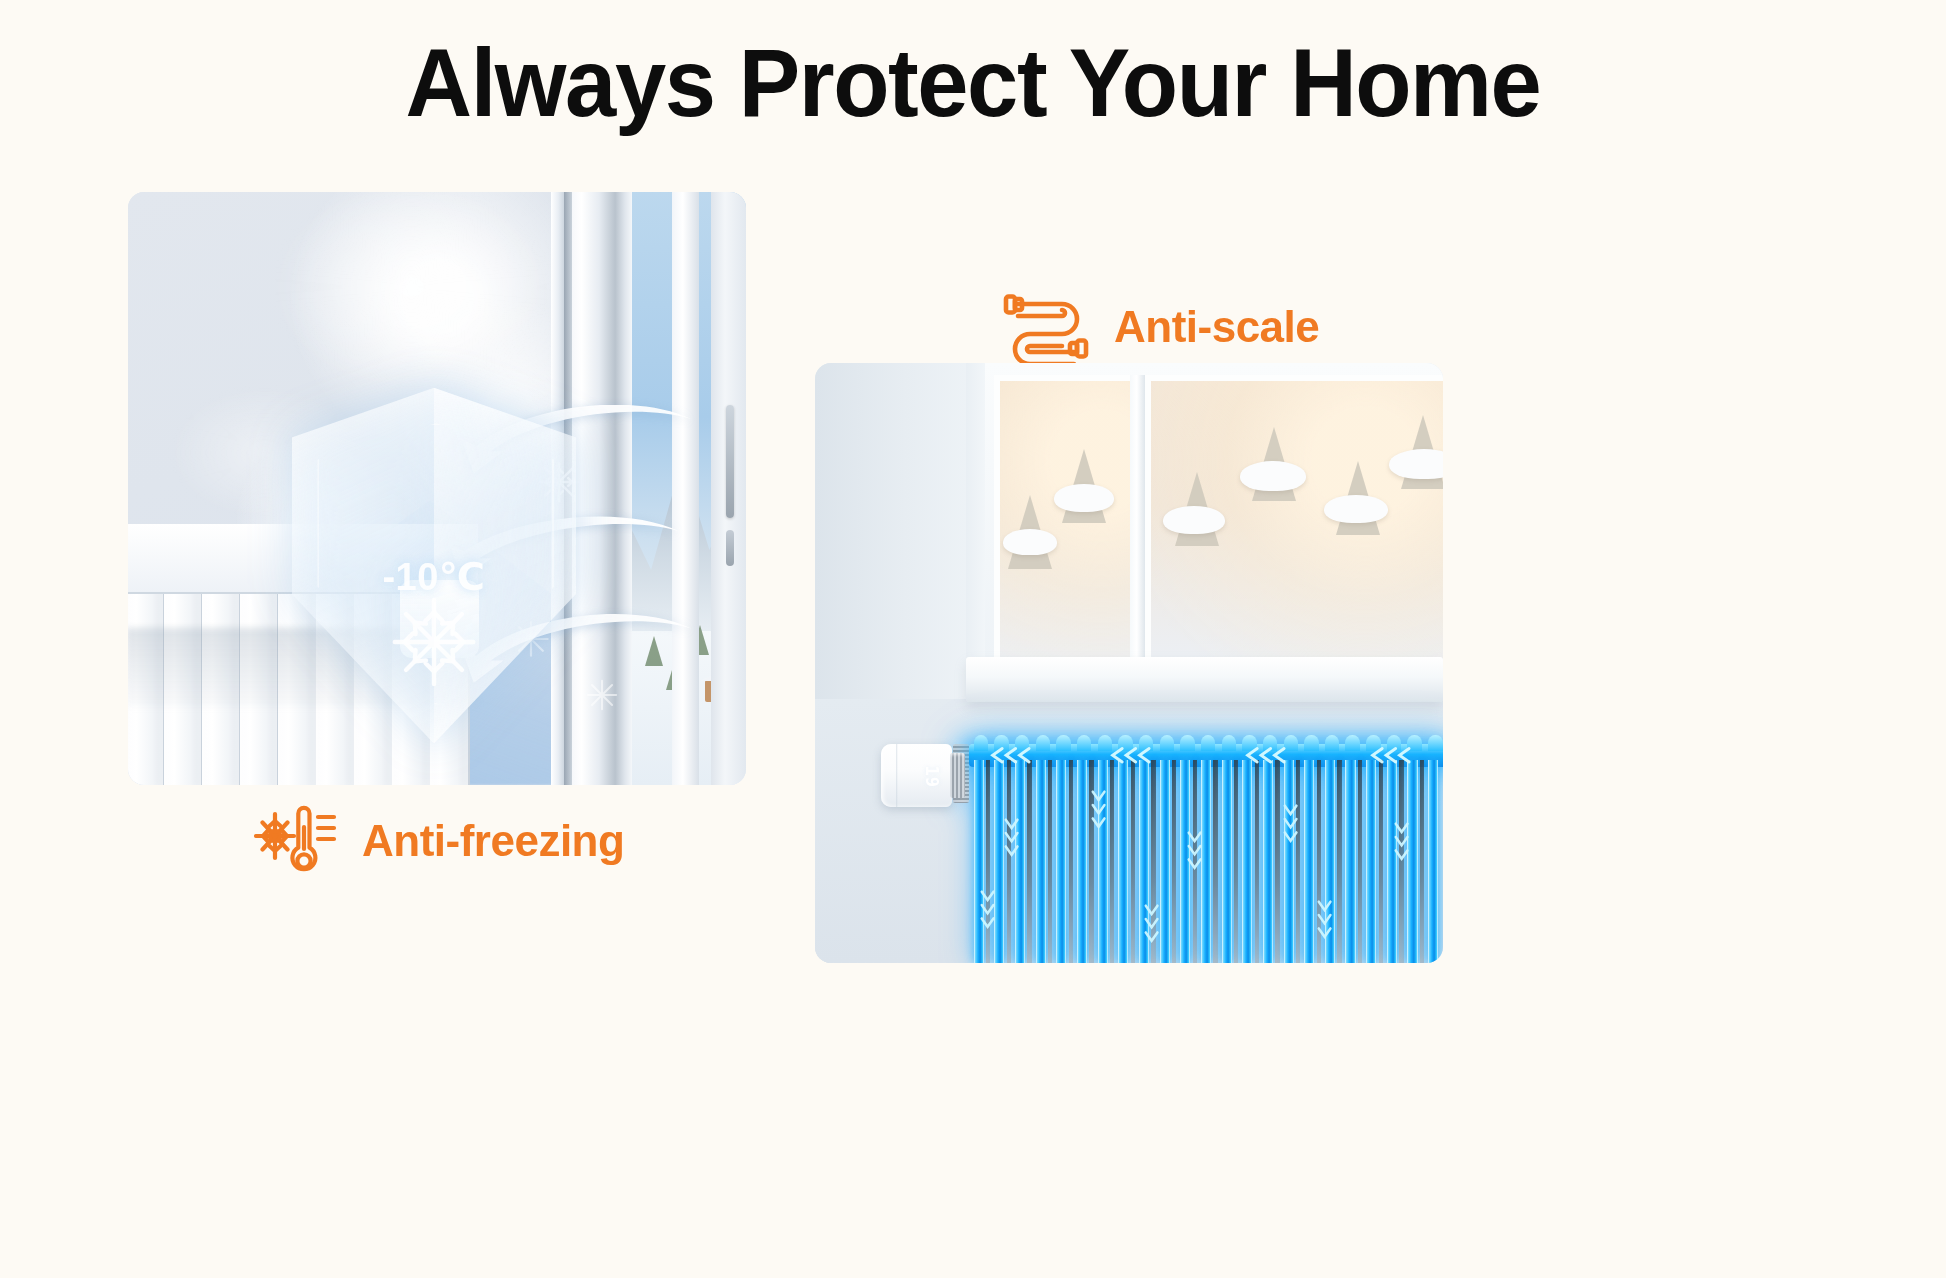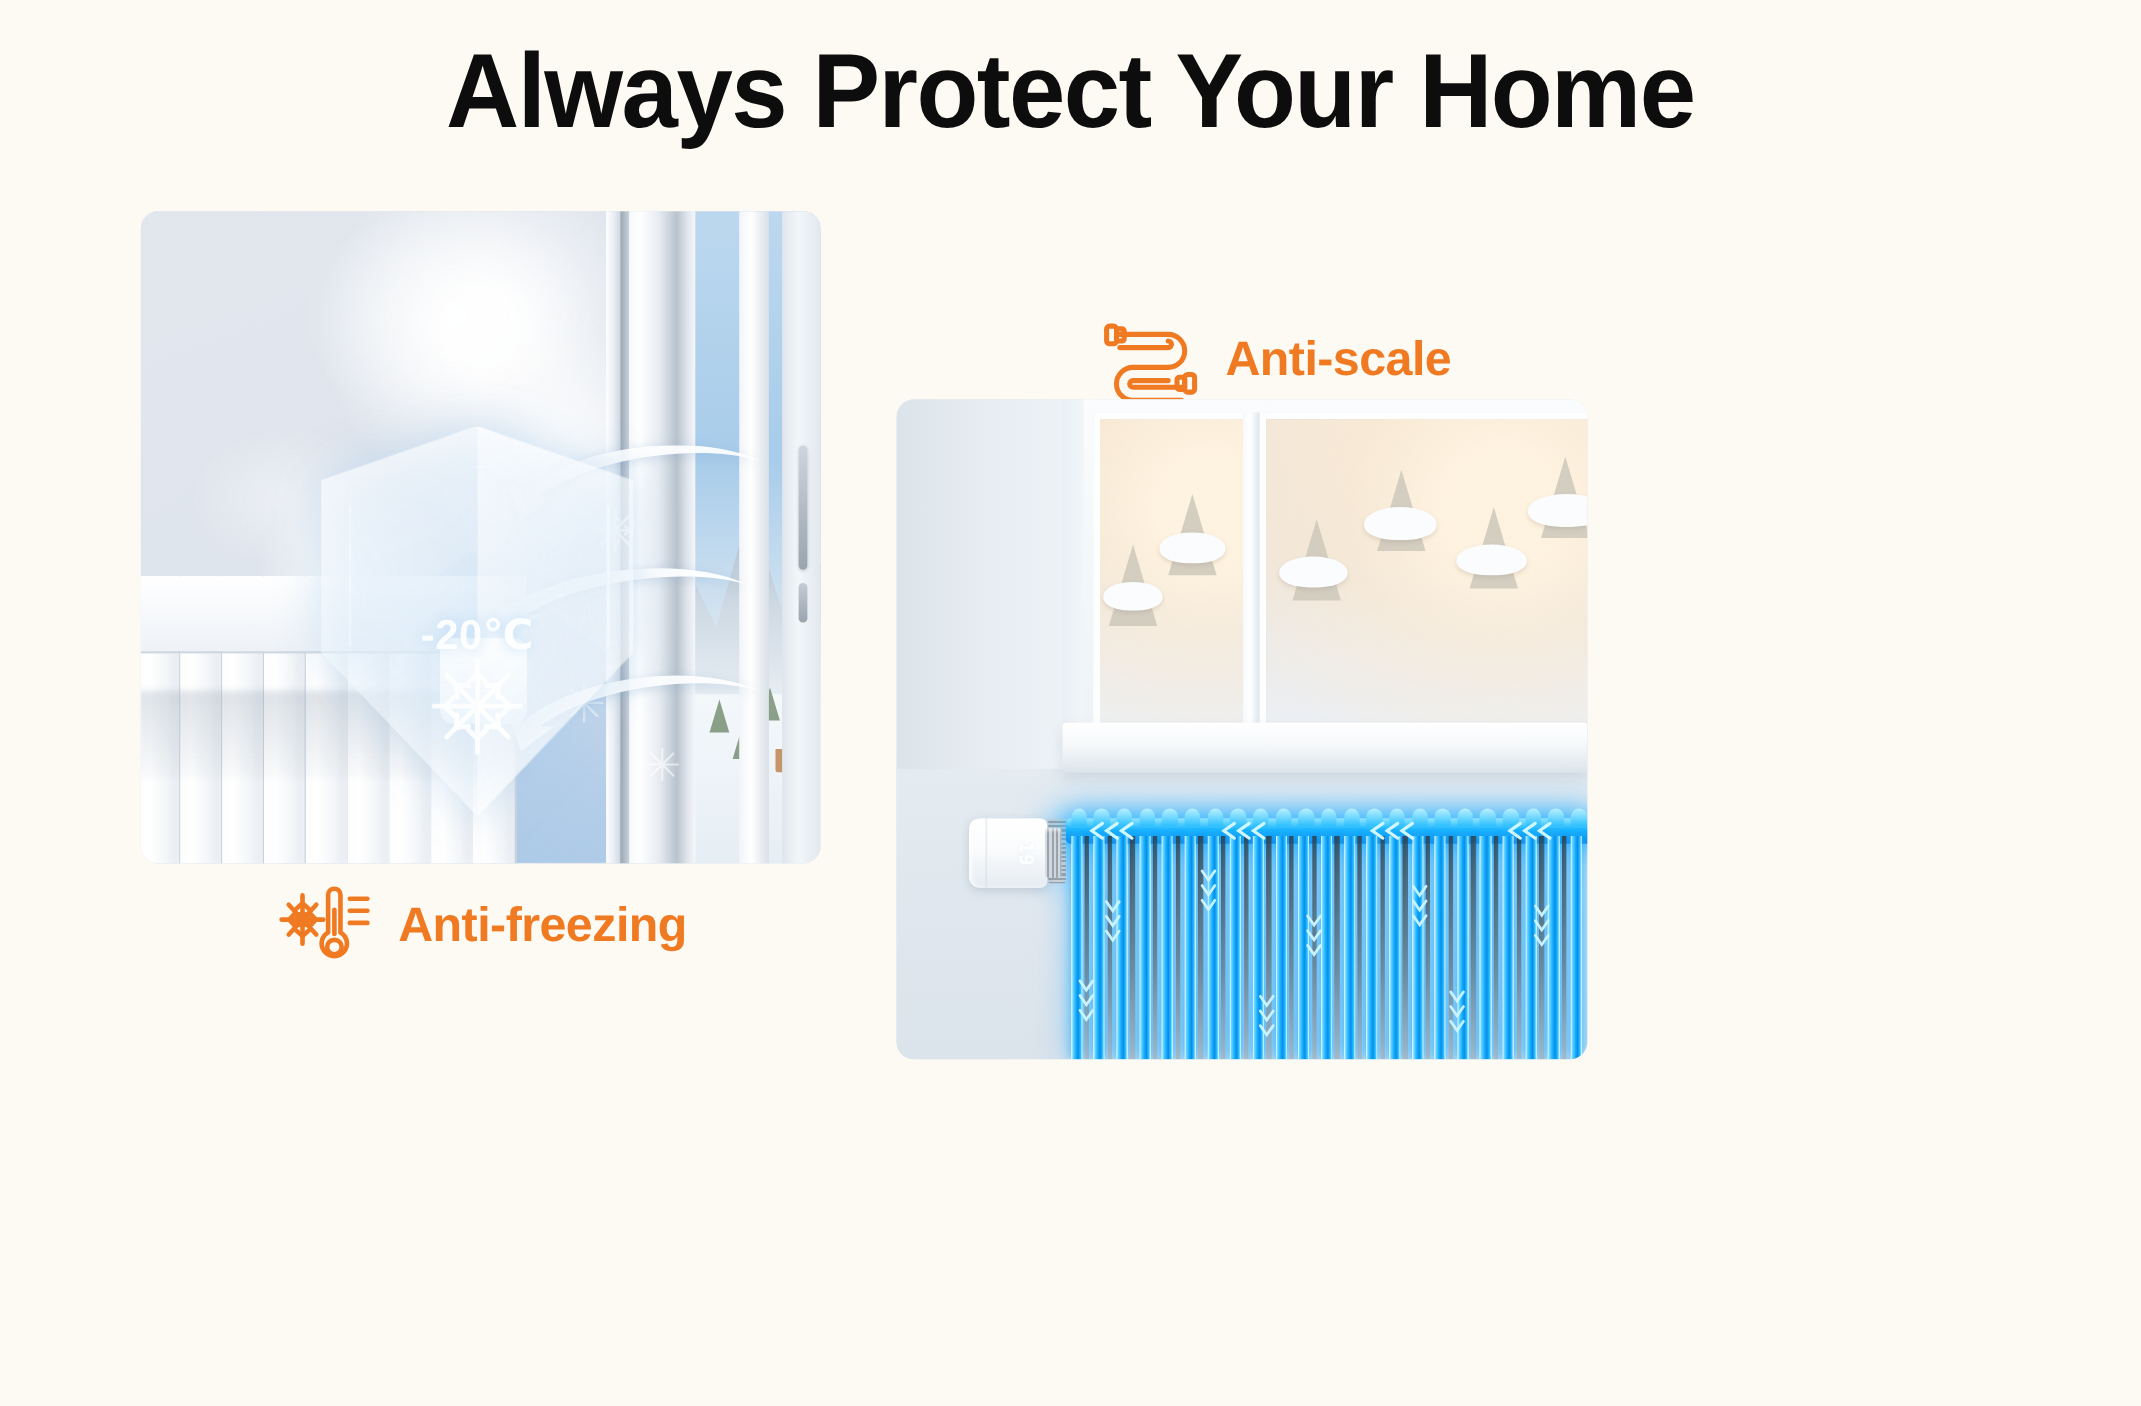--- a/index.html
+++ b/index.html
@@ -359,21 +359,21 @@
     </svg>
     <svg class="flow flow3" viewBox="0 0 200 70">
       <path d="M196 14 C150 0 70 12 34 40 L44 40 L20 58 L10 30 L22 36 C62 2 150 -8 196 14 Z" fill="rgba(255,255,255,.9)"></path>
     </svg>
 
     <div class="shield">
       <div class="body"></div>
       <div class="gleam"></div>
       <div class="inner"></div>
       <div class="dev-badge"></div>
-      <div class="temp">-20℃</div>
+      <div class="temp">-10℃</div>
       <svg class="flake-big" viewBox="0 0 24 24">
         <g stroke="rgba(255,255,255,.95)" stroke-width="1.1" stroke-linecap="round" fill="none">
           <path d="M12 1.5v21M2.2 12h19.6M5.0 5.0l14 14M19 5.0l-14 14"></path>
           <path d="M12 4.6l-2.1 2.1M12 4.6l2.1 2.1M12 19.4l-2.1-2.1M12 19.4l2.1-2.1
                    M4.6 12l2.1-2.1M4.6 12l2.1 2.1M19.4 12l-2.1-2.1M19.4 12l-2.1 2.1
                    M7.2 7.2l.2 2.8M7.2 7.2l2.8.2M16.8 16.8l-.2-2.8M16.8 16.8l-2.8-.2
                    M16.8 7.2l-2.8.2M16.8 7.2l-.2 2.8M7.2 16.8l2.8-.2M7.2 16.8l.2-2.8"></path>
         </g>
       </svg>
     </div>

